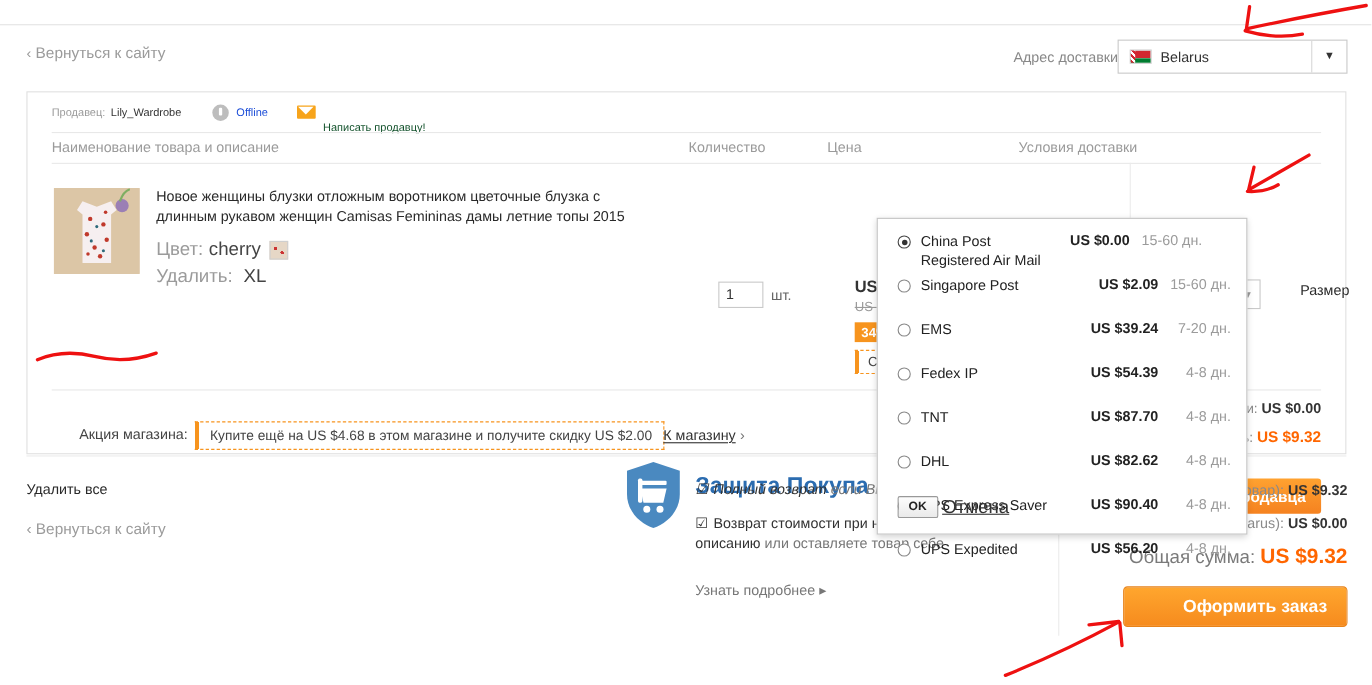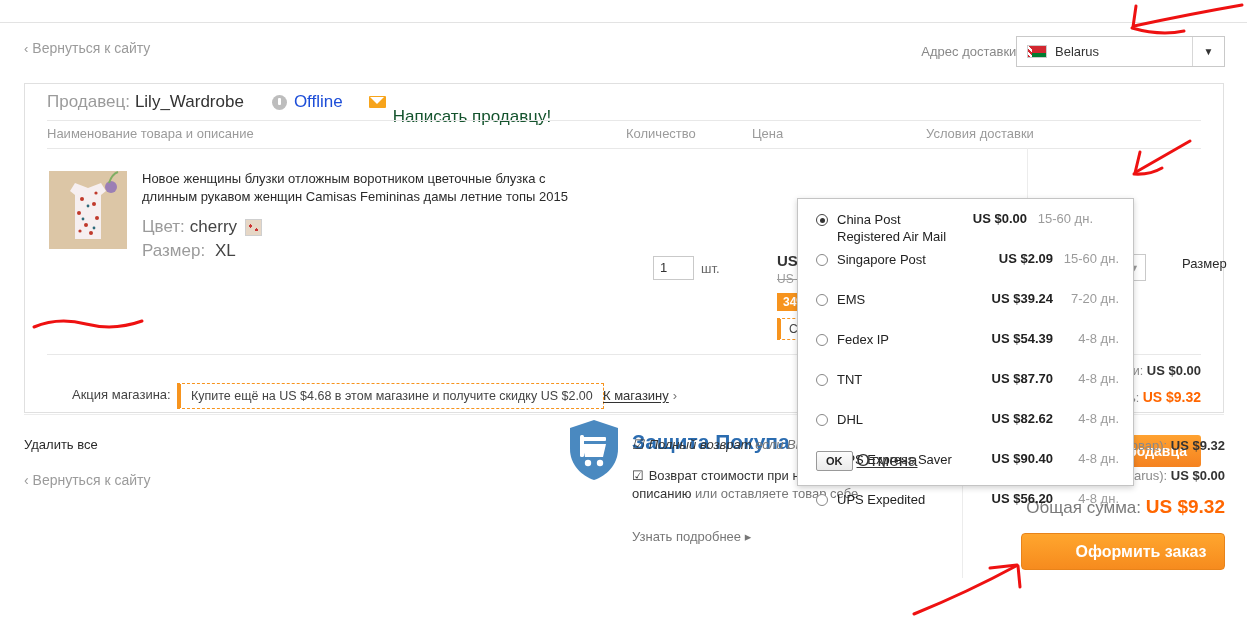--- a/index.html
+++ b/index.html
@@ -69,21 +69,21 @@
     position: absolute; left: 24px; top: 83px;
     width: 1200px; height: 330px;
     border: 1px solid #e0e0e0; background: #fff;
     box-sizing: border-box;
   }
   .seller-row {
     position: absolute; left: 0; top: 0;
     width: 100%; height: 36px;
     display: flex; align-items: center;
     padding-left: 22px; box-sizing: border-box;
-    font-size: 17px;
+    font-size: 10px;
   }
   .seller-label { color: #9b9b9b; margin-right: 5px; }
   .seller-name { color: #333; }
   .status-wrap { display: flex; align-items: center; margin-left: 28px; }
   .status-dot {
     width: 15px; height: 15px; border-radius: 50%;
     background: #bdbdbd; margin-right: 7px;
     position: relative;
   }
   .status-dot::after {
@@ -420,21 +420,21 @@
     </div>
 
     <div class="prod-title">Новое женщины блузки отложным воротником цветочные блузка с длинным рукавом женщин Camisas Femininas дамы летние топы 2015</div>
 
     <div class="prod-attr attr-color">
       <span>Цвет:</span>
       <span class="val" style="margin-left:5px;">cherry</span>
       <span class="color-swatch"></span>
     </div>
     <div class="prod-attr attr-size">
-      <span>Размер:</span>
+      <span>Удалить:</span>
       <span class="val" style="margin-left:5px;">XL</span>
     </div>
 
     <div class="qty-box">1</div>
     <div class="qty-unit">шт.</div>
 
     <div class="price-main">
       <span>US $9.32</span>
       <span class="per">/ шт.</span>
     </div>

